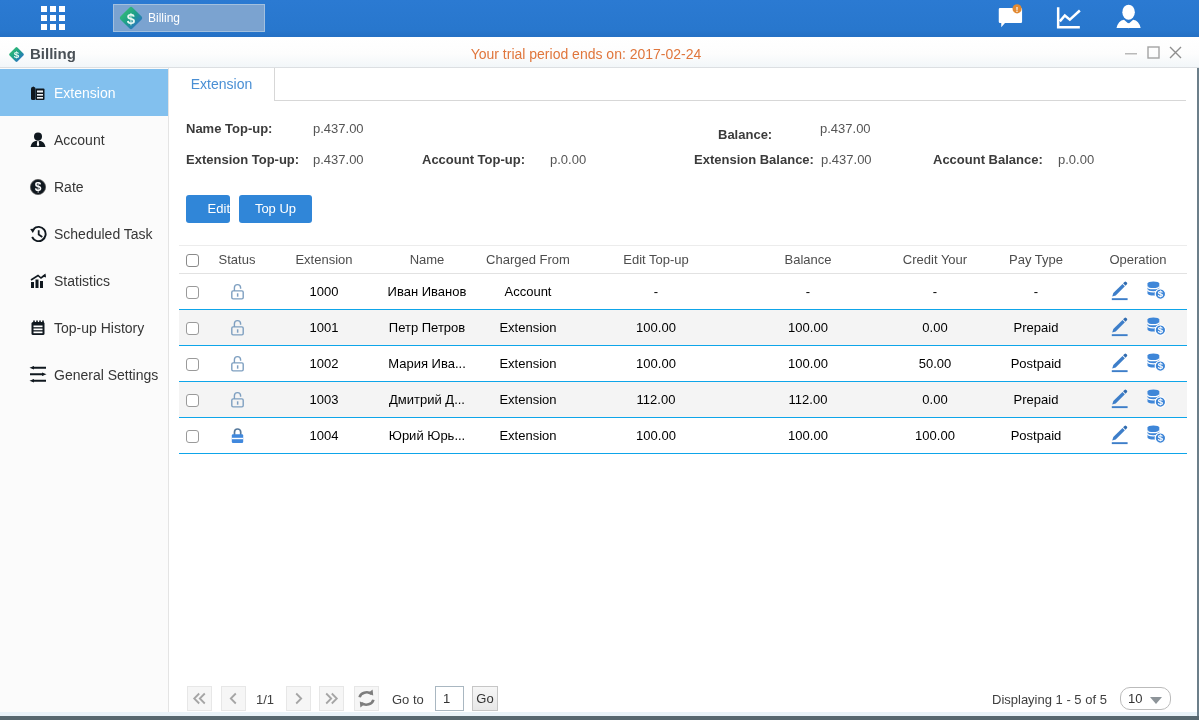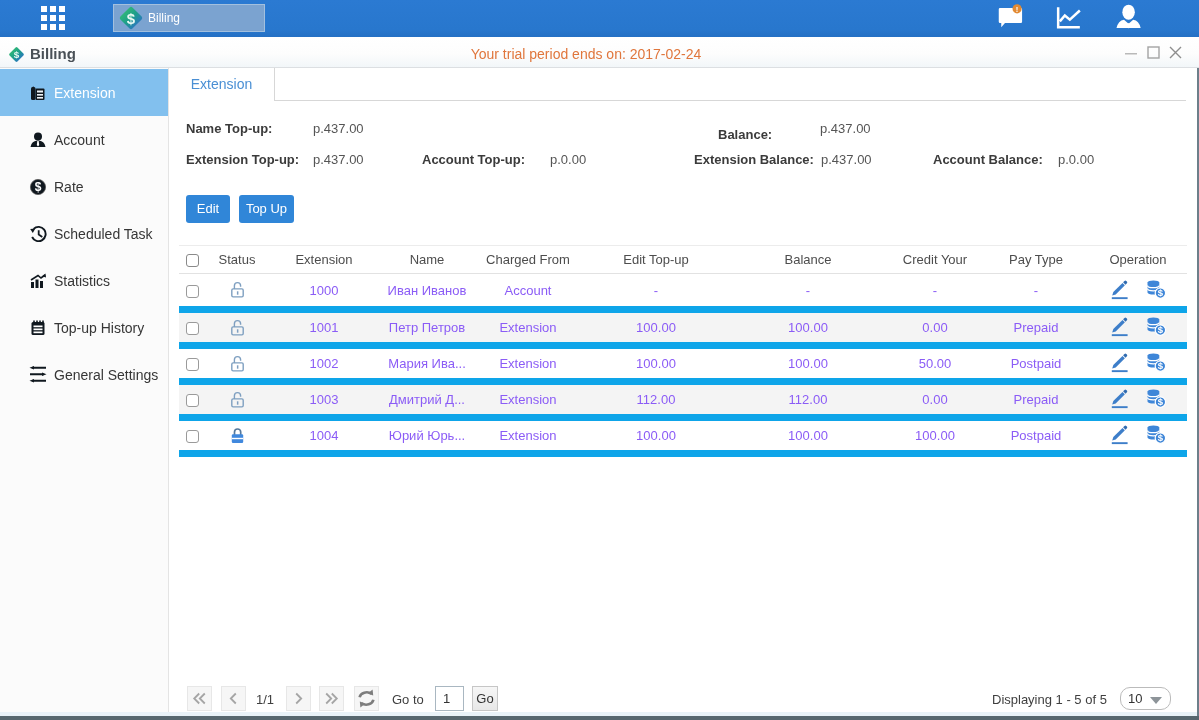--- a/index.html
+++ b/index.html
@@ -50,21 +50,21 @@
 .val { position:absolute; font-size:13px; color:#555; }
 
 
 .btn { position:absolute; background:#3086d8; color:#fff; font-size:13px; text-align:center;
   border-radius:3px; height:28px; line-height:28px; }
 
 
 table.grid { position:absolute; left:10px; top:177px; width:1008px; border-collapse:collapse; table-layout:fixed; }
 table.grid th { font-weight:normal; font-size:13px; color:#4d4d4d; height:28px;
   border-top:1px solid #ececec; border-bottom:1px solid #e2e2e2; text-align:center; }
-table.grid td { font-size:13px; color:#8b5cf6; height:36px; border-bottom:7px solid #0ea5e9; text-align:center;
+table.grid td { font-size:13px; color:#000000; height:36px; border-bottom:1px solid #0ea5e9; text-align:center;
   white-space:nowrap; overflow:hidden; }
 table.grid tr.odd td { background:#f4f4f4; }
 .cb { display:inline-block; width:13px; height:13px; border:1px solid #9a9a9a; border-radius:3px; background:#fff; vertical-align:middle; }
 th .cb { border-color:#8a8a8a; }
 .pbtn { position:absolute; width:25px; height:25px; top:618px; background:#f6f6f6; border:1px solid #e7e7e7; }
 .ptext { position:absolute; font-size:13px; color:#3f3f3f; }
 .goinput { position:absolute; left:266px; top:618px; width:29px; height:25px; border:1px solid #a9b7c1; font-size:13px; color:#333; text-align:left; padding-left:7px; line-height:23px; background:#fff; }
 .gobtn { position:absolute; left:303px; top:618px; width:26px; height:25px; background:linear-gradient(#f6f6f6,#e8e8e8); border:1px solid #c6c6c6; font-size:13px; color:#333; text-align:center; line-height:23px; }
 .disp { position:absolute; font-size:13px; color:#3f3f3f; }
 .psel { position:absolute; width:51px; height:23px; background:#fff; border:1px solid #bbb; font-size:13px; color:#333; }
@@ -241,22 +241,22 @@
 
     <span class="lbl" style="left:17px; top:84px;">Extension Top-up:</span>
     <span class="val" style="left:144px; top:84px;">p.437.00</span>
     <span class="lbl" style="left:253px; top:84px;">Account Top-up:</span>
     <span class="val" style="left:381px; top:84px;">p.0.00</span>
     <span class="lbl" style="left:525px; top:84px;">Extension Balance:</span>
     <span class="val" style="left:652px; top:84px;">p.437.00</span>
     <span class="lbl" style="left:764px; top:84px;">Account Balance:</span>
     <span class="val" style="left:889px; top:84px;">p.0.00</span>
 
-    <div class="btn" style="left:17px; top:127px; width:44px;">Edit</div>
-    <div class="btn" style="left:70px; top:127px; width:55px;">Top Up</div>
+    <div class="btn" style="left:17px; top:127px; width:44px;text-align:right;">Edit</div>
+    <div class="btn" style="left:70px; top:127px; width:73px;">Top Up</div>
 
     <table class="grid">
       <colgroup>
         <col style="width:28px">
           <col style="width:60px">
           <col style="width:114px">
           <col style="width:92px">
         <col style="width:110px">
           <col style="width:146px">
           <col style="width:158px">

